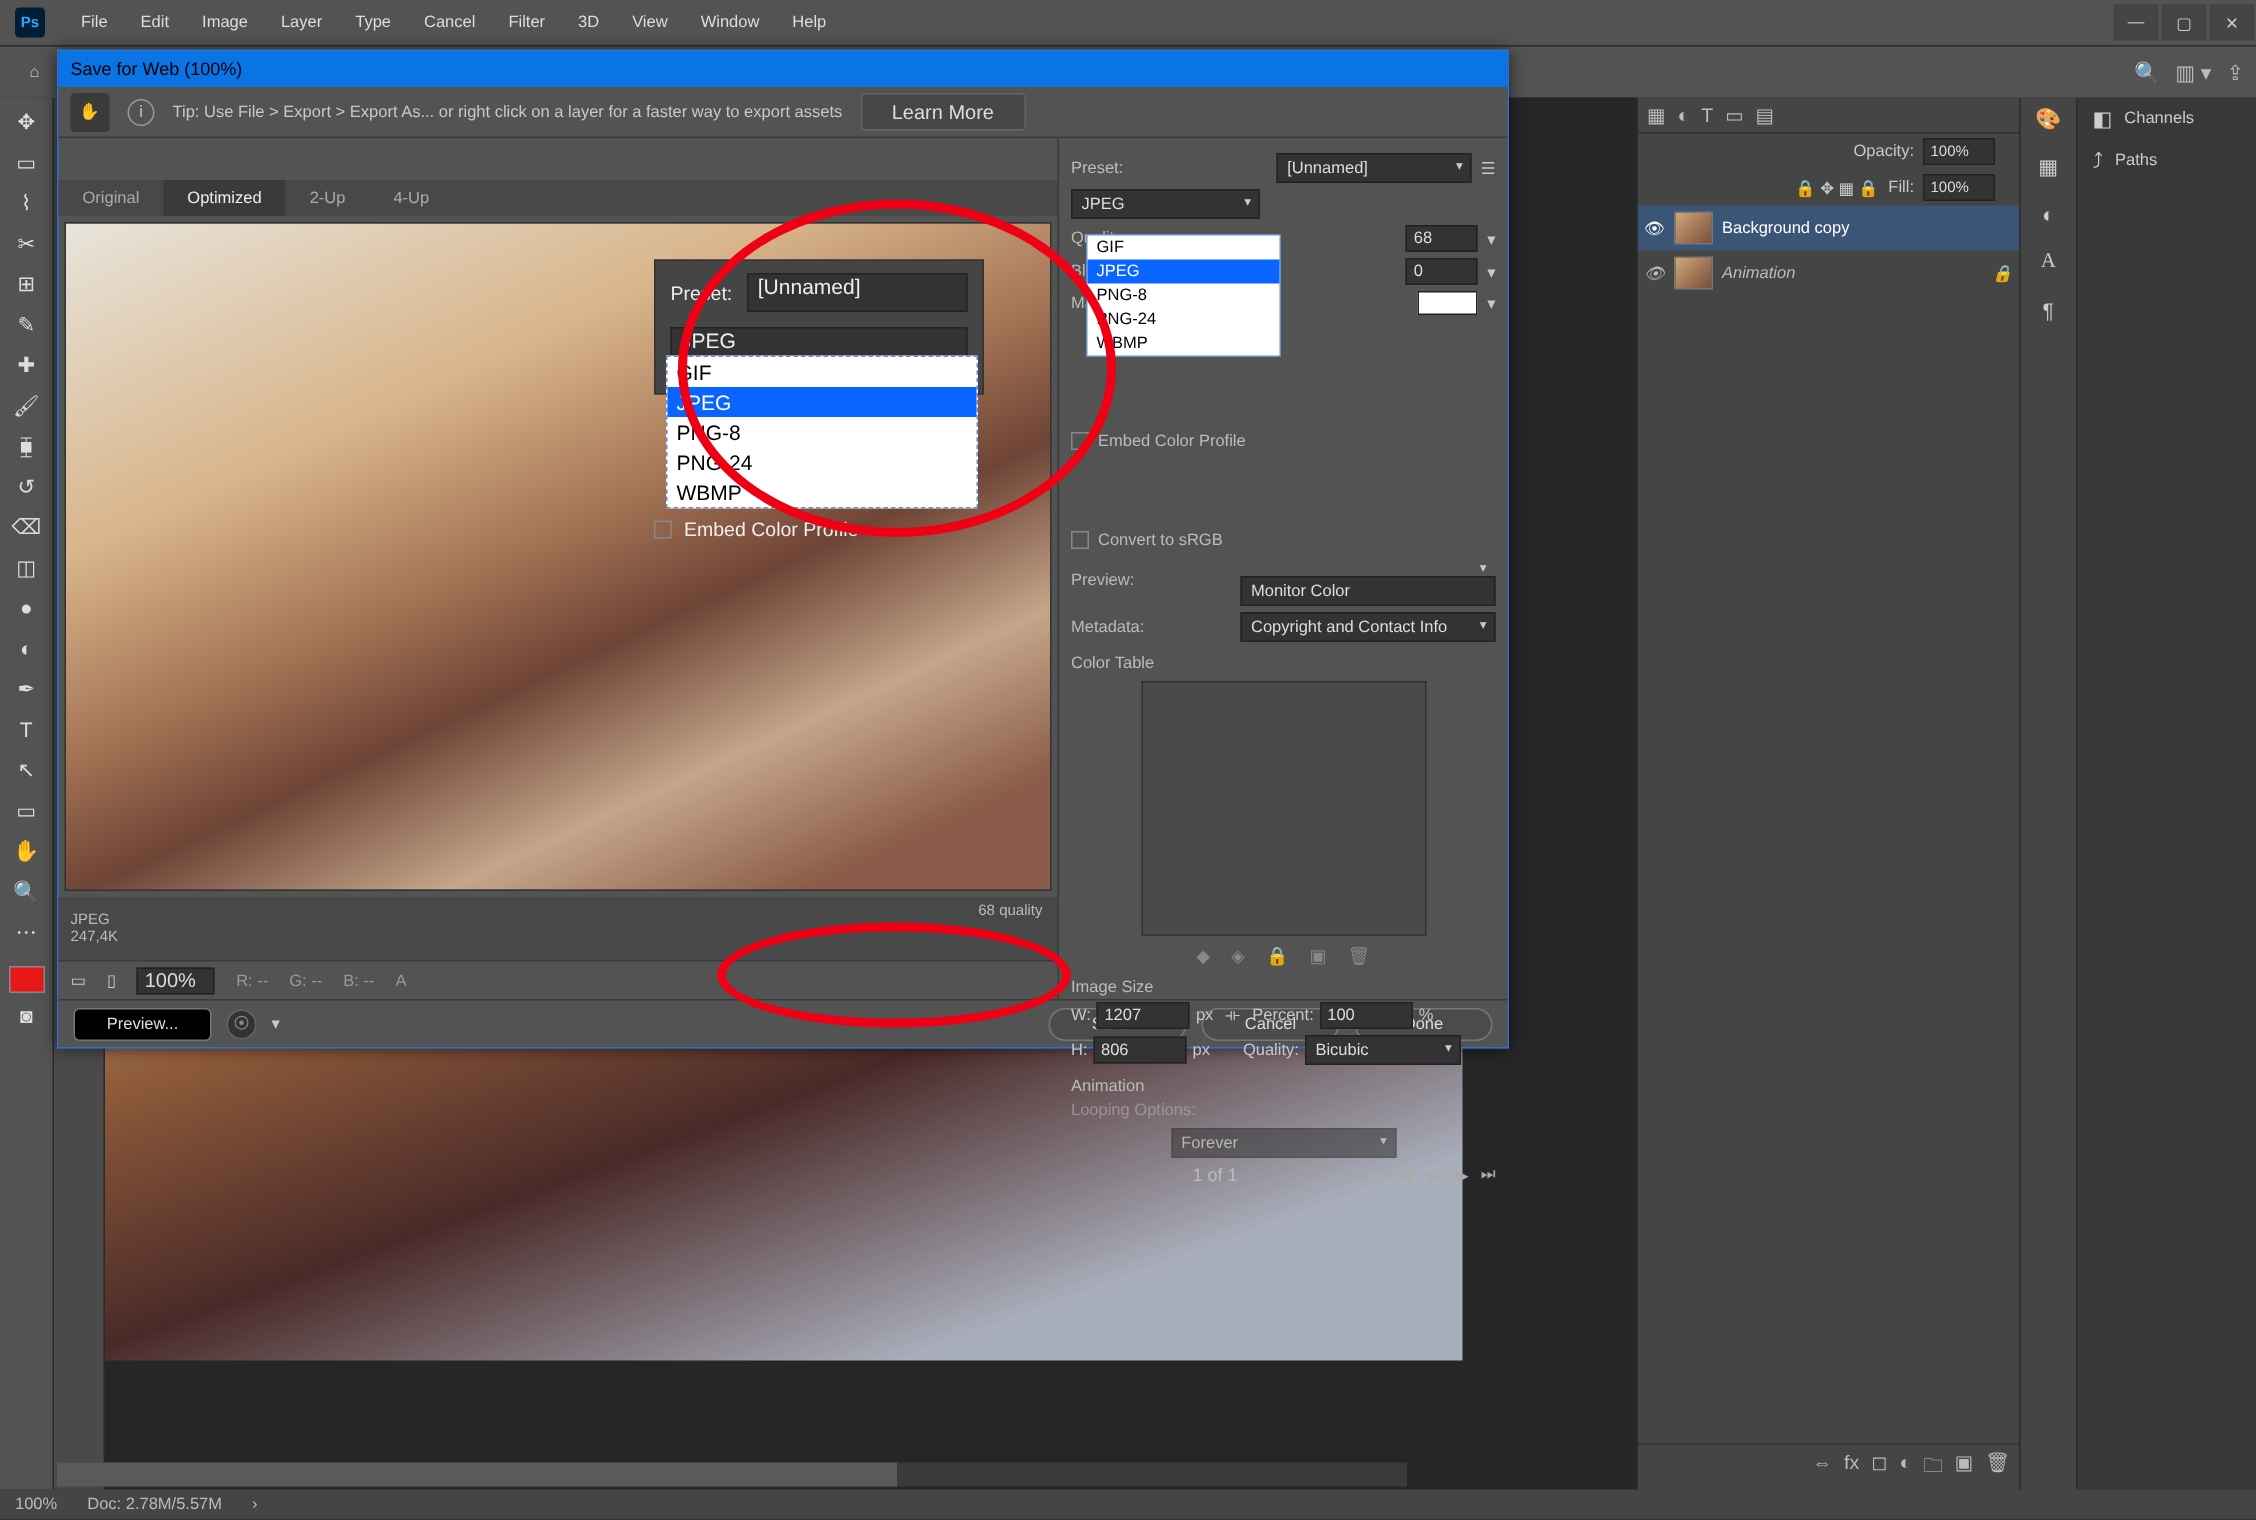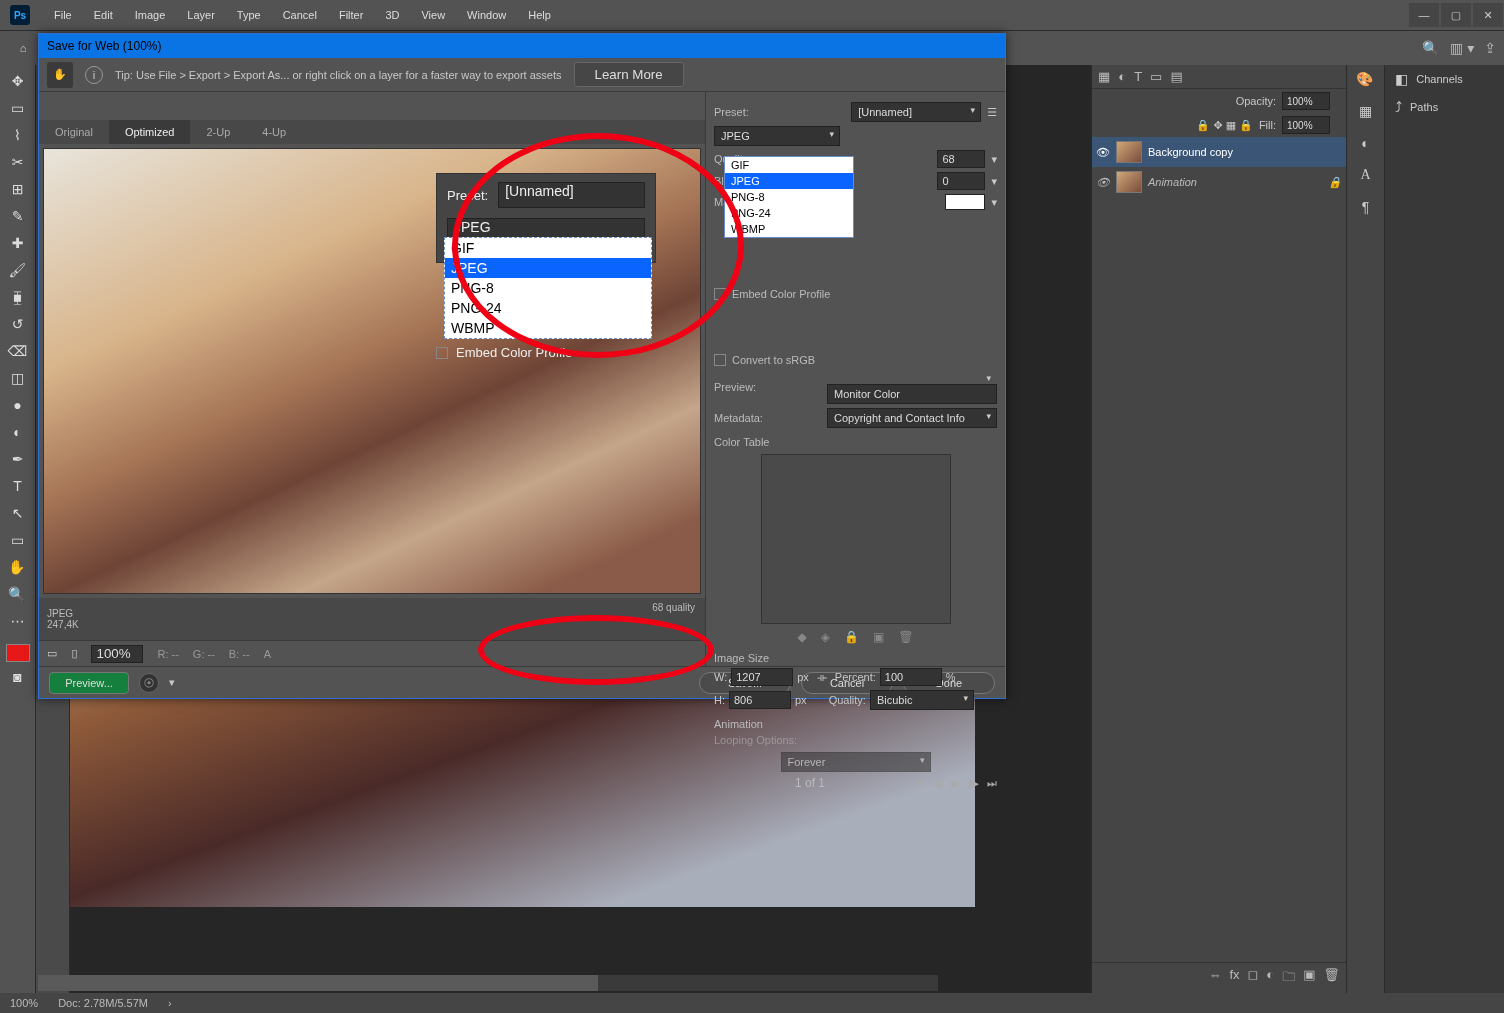--- a/index.html
+++ b/index.html
@@ -91,21 +91,21 @@
 .colortable { width: 190px; height: 170px; background: #4a4a4a; border: 1px solid #333; margin: 6px auto; }
 .ct-icons { display: flex; gap: 14px; justify-content: center; color: #888; font-size: 12px; margin-bottom: 6px; }
 
 .anim-nav { display:flex; gap:8px; align-items:center; color:#bbb; font-size:12px; margin-top:4px; }
 .media-btn { color: #aaa; font-size: 11px; }
 
 
 .dlg-buttons { height: 32px; background: #535353; display: flex; align-items: center; justify-content: flex-end; gap: 10px; padding: 0 10px; border-top: 1px solid #3a3a3a; }
 .dlg-btn { width: 92px; height: 22px; background: #4b4b4b; border: 1px solid #777; border-radius: 12px; color: #ddd; font-size: 11px; }
 .dlg-left-btns { margin-right: auto; display: flex; align-items: center; gap: 10px; }
-.preview-btn { width: 80px; height: 22px; background: #15803d; border: 1px solid #777; border-radius: 4px; color: #ddd; font-size: 11px; }
+.preview-btn { width: 92px; height: 22px; background: #000000; border: 1px solid #777; border-radius: 4px; color: #ddd; font-size: 11px; }
 .globe { width: 20px; height: 20px; border-radius: 50%; background: #333; border: 1px solid #666; display:flex; align-items:center; justify-content:center; color:#888; }
 
 
 .anno { position: absolute; border: 6px solid #ef0015; border-radius: 50%; pointer-events: none; z-index: 200; }
 .anno1 { left: 452px; top: 133px; width: 292px; height: 225px; }
 .anno2 { left: 478px; top: 615px; width: 236px; height: 70px; }
 
 
 .big-overlay { position: absolute; left: 392px; top: 24px; width: 220px; background: #454545; border: 1px solid #333; padding: 8px 10px; font-size: 13px; color: #eee; }
 .big-overlay .orow { display: flex; align-items: center; gap: 10px; margin-bottom: 10px; }

